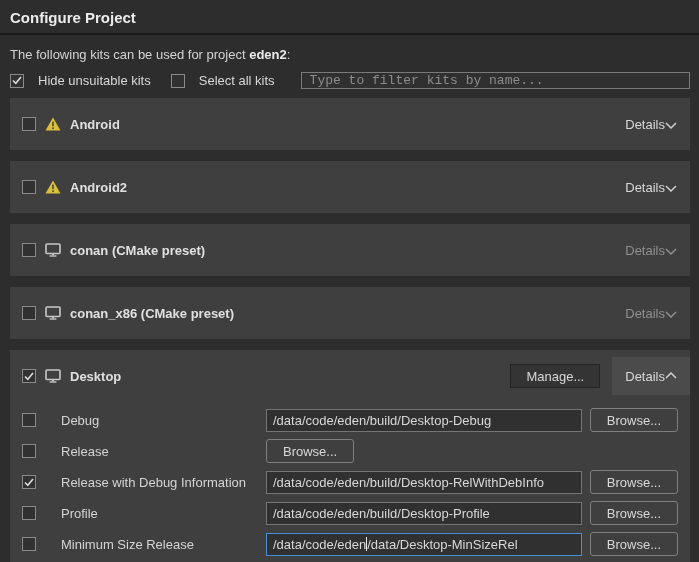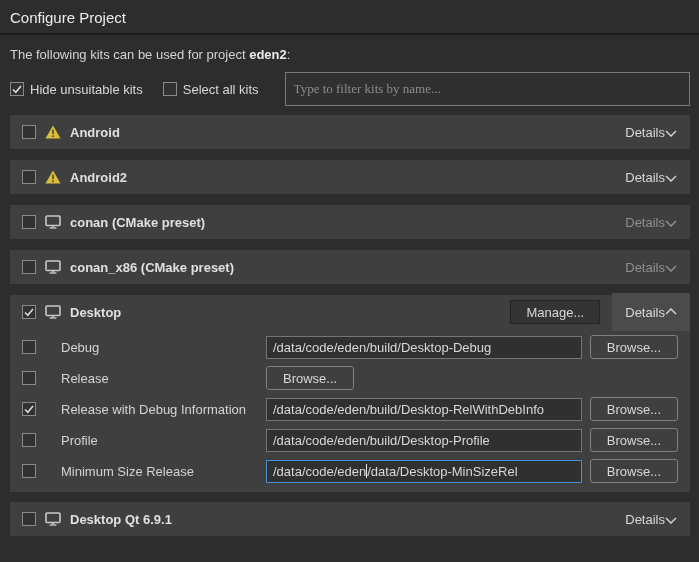--- a/index.html
+++ b/index.html
@@ -5,47 +5,47 @@
   * { box-sizing: border-box; margin: 0; padding: 0; }
   html, body { width: 699px; height: 562px; }
   body {
     background: #2d2d2d;
     color: #d8d8d8;
     font-family: "Liberation Sans", "DejaVu Sans", sans-serif;
     font-size: 13px;
     overflow: hidden;
   }
   .header { padding: 9px 10px 7px 10px; border-bottom: 2px solid #1a1a1a; }
-  .header h1 { font-size: 15px; font-weight: normal; color: #ececec; }
+  .header h1 { font-size: 15px; font-weight: bold; color: #ececec; }
 
   .subtitle { margin: 12px 10px 0 10px; color: #d4d4d4; }
   .subtitle b { color: #eaeaea; }
 
   .filter-row { display: flex; align-items: center; margin: 10px 9px 0 10px; }
-  .cb-group { display: flex; align-items: center; gap: 6px; margin-right: 20px; white-space: nowrap; }
+  .cb-group { display: flex; align-items: center; gap: 14px; margin-right: 20px; white-space: nowrap; }
   .cb {
     width: 14px; height: 14px; flex-shrink: 0;
     background: #313131; border: 1px solid #8a8a8a;
     display: inline-flex; align-items: center; justify-content: center;
   }
   .cb svg { display: none; }
   .cb.checked svg { display: block; }
 
   .filter-input {
-    flex: 1; height: 34px; margin-left: 6px;
+    flex: 1; height: 17px; margin-left: 6px;
     background: #303030; border: 1px solid #7a7a7a;
     color: #8c8c8c; font-size: 13px; padding: 0 8px;
-    font-family: Liberation Serif, serif;
+    font-family: Liberation Mono, monospace;
     outline: none;
   }
   .filter-input::placeholder { color: #8c8c8c; }
 
   .kit-list { margin: 9px 9px 0 10px; }
   .kit-row {
-    background: #3f3f3f; height: 34px;
+    background: #3f3f3f; height: 52px;
     display: flex; align-items: center;
     padding-left: 12px; margin-bottom: 11px;
   }
   .kit-panel { background: #3f3f3f; margin-bottom: 10px; padding-bottom: 2px; }
   .kit-panel .kit-row { margin-bottom: 6px; background: transparent; }
   .kit-icon { margin-left: 9px; display: inline-flex; }
   .kit-name { margin-left: 9px; font-weight: bold; color: #e0e0e0; }
 
   .details-toggle {
     margin-left: auto; height: 38px; padding: 0 13px;

